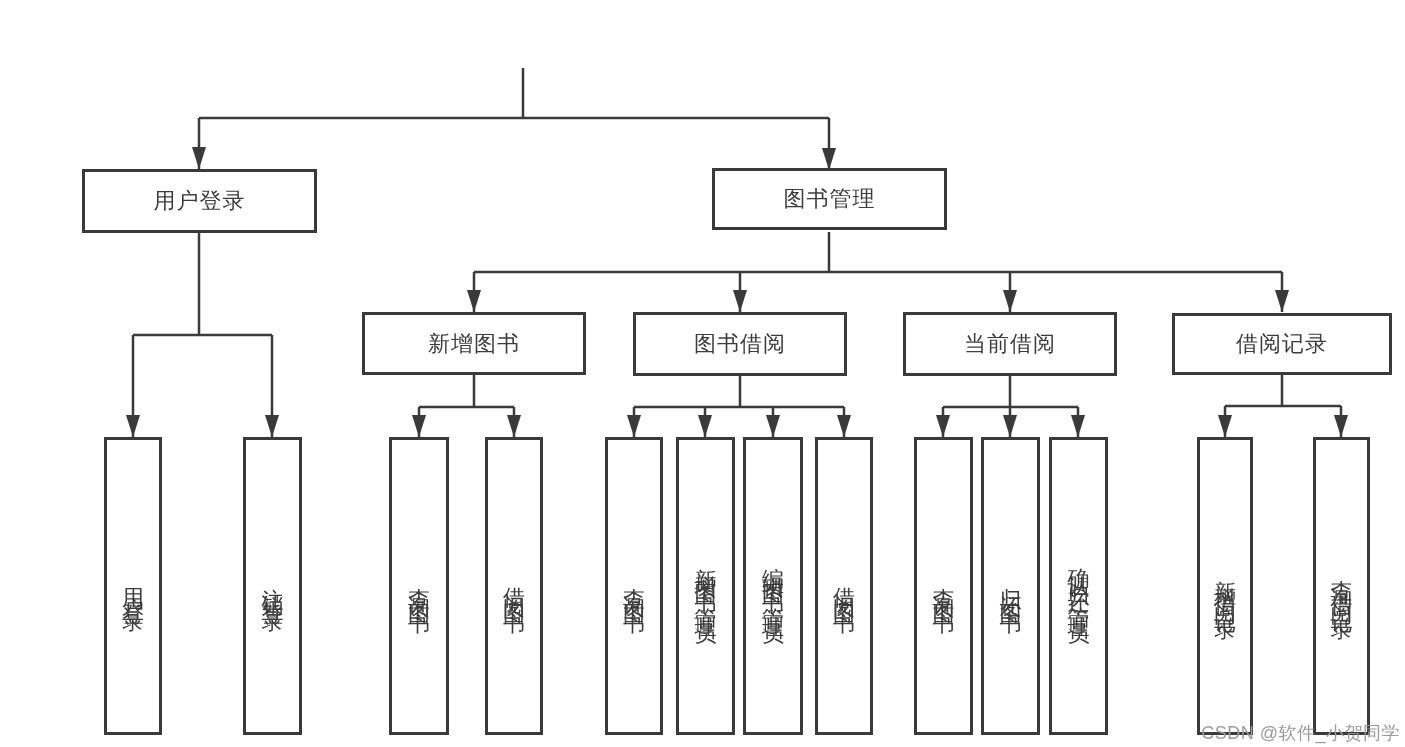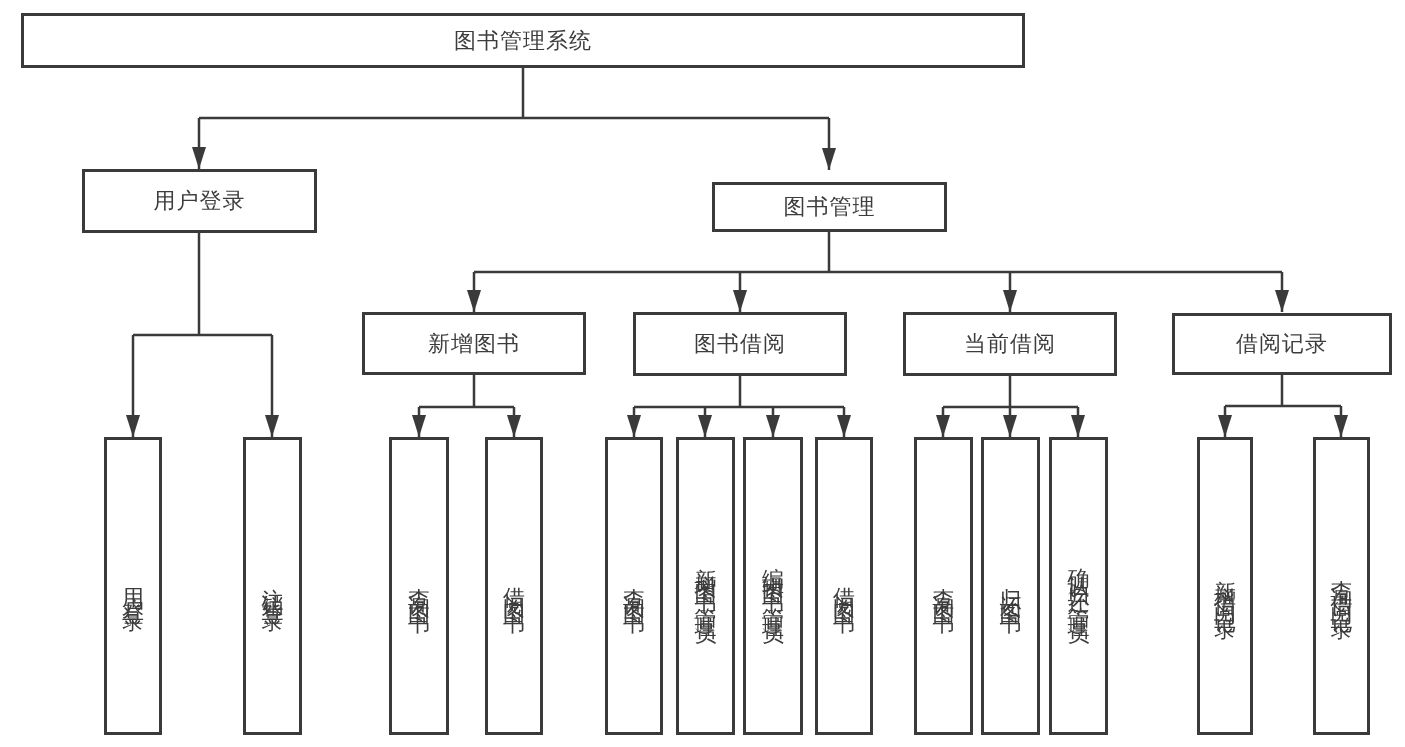--- a/index.html
+++ b/index.html
@@ -69,24 +69,23 @@
     <path d="M1010,375 V407 M943,407 H1078 M943,407 V437 M1010,407 V437 M1078,407 V437"></path>
     <polygon points="936,415 950,415 943,437"></polygon>
     <polygon points="1003,415 1017,415 1010,437"></polygon>
     <polygon points="1071,415 1085,415 1078,437"></polygon>
 
     <path d="M1282,375 V406 M1225,406 H1341 M1225,406 V437 M1341,406 V437"></path>
     <polygon points="1218,415 1232,415 1225,437"></polygon>
     <polygon points="1334,415 1348,415 1341,437"></polygon>
   </svg>
 
-  <div class="node h" style="left:21px;top:13px;width:1004px;height:55px">图书管理系统</div>
 
   <div class="node h" style="left:82px;top:169px;width:235px;height:64px">用户登录</div>
-  <div class="node h" style="left:712px;top:182px;width:235px;height:50px">图书管理</div>
+  <div class="node h" style="left:712px;top:168px;width:235px;height:62px">图书管理</div>
 
   <div class="node h" style="left:362px;top:312px;width:224px;height:63px">新增图书</div>
   <div class="node h" style="left:633px;top:312px;width:214px;height:64px">图书借阅</div>
   <div class="node h" style="left:903px;top:312px;width:214px;height:64px">当前借阅</div>
   <div class="node h" style="left:1172px;top:313px;width:220px;height:62px">借阅记录</div>
 
   <div class="node v" style="left:104px;top:437px;width:58px;height:298px">用户登录</div>
   <div class="node v" style="left:243px;top:437px;width:59px;height:298px">注销登录</div>
 
   <div class="node v" style="left:389px;top:437px;width:60px;height:298px">查询图书</div>
@@ -97,13 +96,14 @@
   <div class="node v" style="left:743px;top:437px;width:60px;height:298px">编辑图书（管理员）</div>
   <div class="node v" style="left:815px;top:437px;width:58px;height:298px">借阅图书</div>
 
   <div class="node v" style="left:914px;top:437px;width:59px;height:298px">查询图书</div>
   <div class="node v" style="left:981px;top:437px;width:59px;height:298px">归还图书</div>
   <div class="node v" style="left:1049px;top:437px;width:59px;height:298px">确认归还（管理员）</div>
 
   <div class="node v" style="left:1197px;top:437px;width:56px;height:298px">新增借阅记录</div>
   <div class="node v" style="left:1313px;top:437px;width:57px;height:298px">查询借阅记录</div>
 
+  <div id="watermark">CSDN @软件_小贺同学</div>
 </div>
 
 </body></html>

